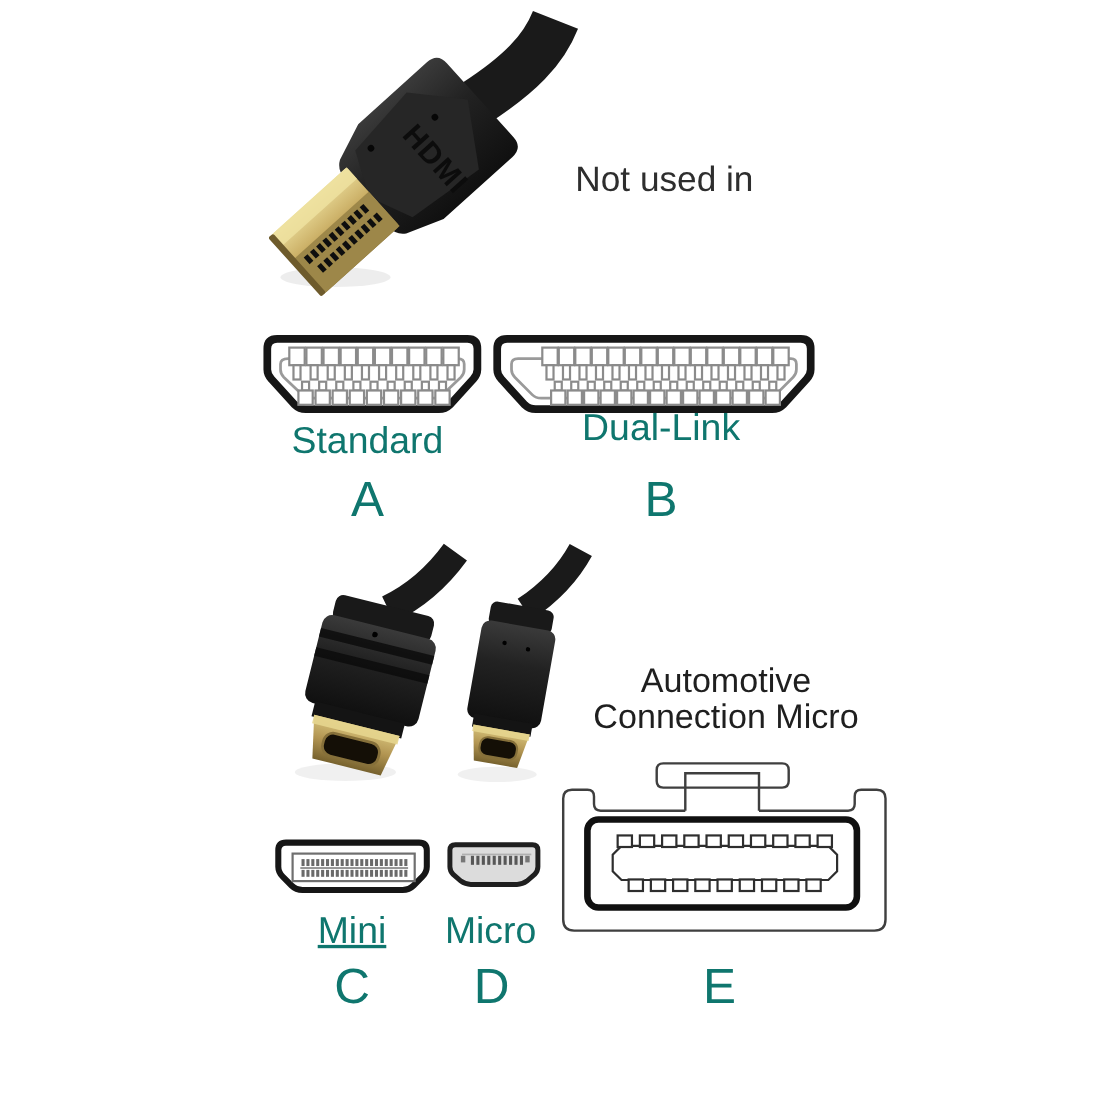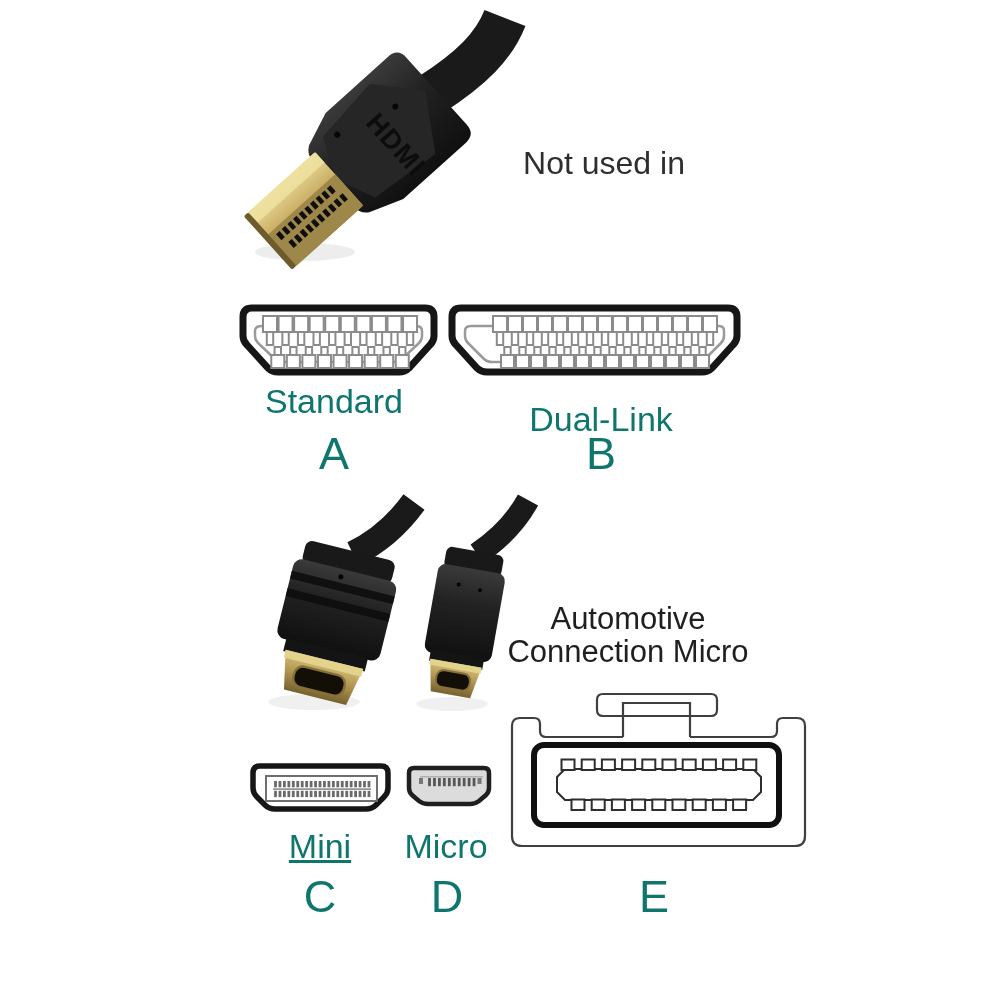--- a/index.html
+++ b/index.html
@@ -314,25 +314,25 @@
           <rect x="733.1" y="799.5" width="13" height="10.5" fill="#ffffff" stroke="#2e2e2e" stroke-width="2"></rect>
         </g>
   </g>
 </svg>
 
 <div class="lbl note" style="left:604px;top:148px;">
   <div>Not used in</div>
 </div>
 
 <div class="lbl name" style="left:334px;top:382px;">Standard</div>
-<div class="lbl name" style="left:601px;top:400px;">Dual-Link</div>
+<div class="lbl name" style="left:601px;top:370px;">Dual-Link</div>
 <div class="lbl letter" style="left:334px;top:428px;">A</div>
 <div class="lbl letter" style="left:601px;top:428px;">B</div>
 
-<div class="lbl auto" style="left:628px;top:602px;">
+<div class="lbl auto" style="left:660px;top:602px;">
   <div>Automotive</div>
   <div>Connection Micro</div>
 </div>
 
 <div class="lbl name" style="left:320px;top:827px;text-decoration:underline;">Mini</div>
 <div class="lbl name" style="left:446px;top:827px;">Micro</div>
 <div class="lbl letter" style="left:320px;top:871px;">C</div>
 <div class="lbl letter" style="left:447px;top:871px;">D</div>
 <div class="lbl letter" style="left:654px;top:871px;">E</div>
 

